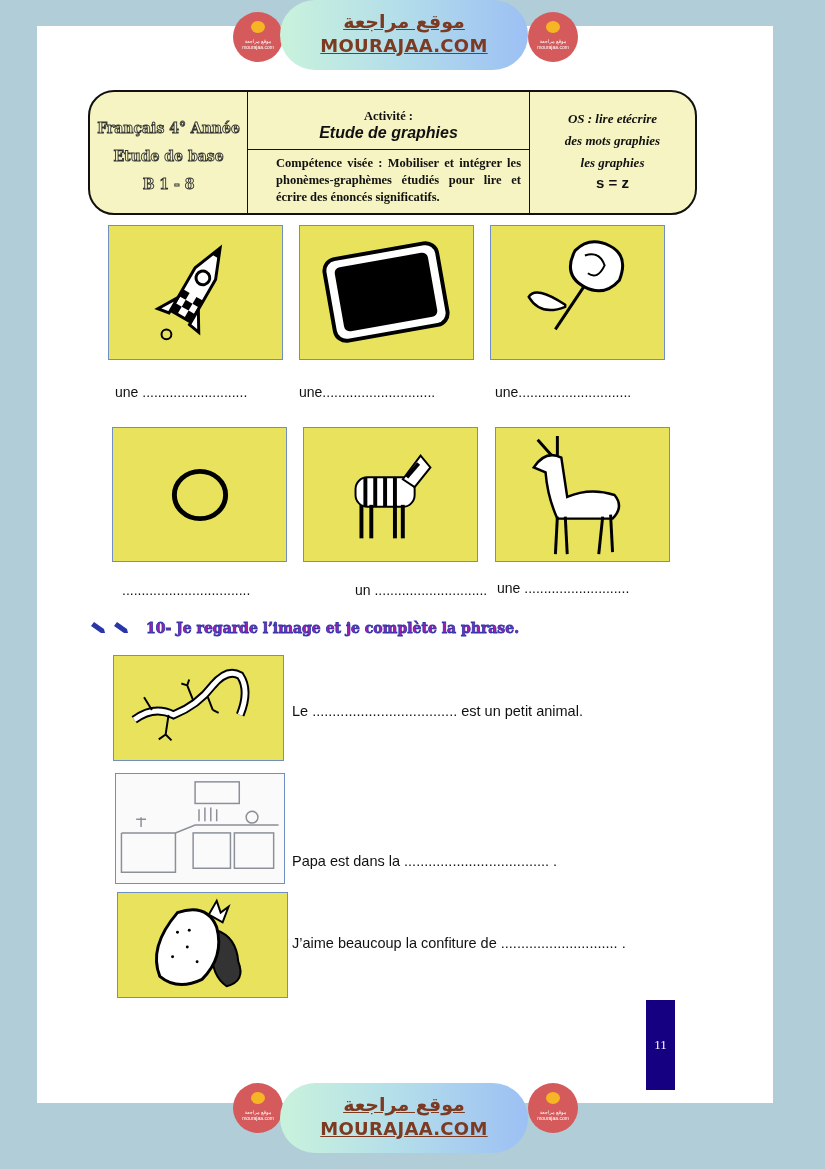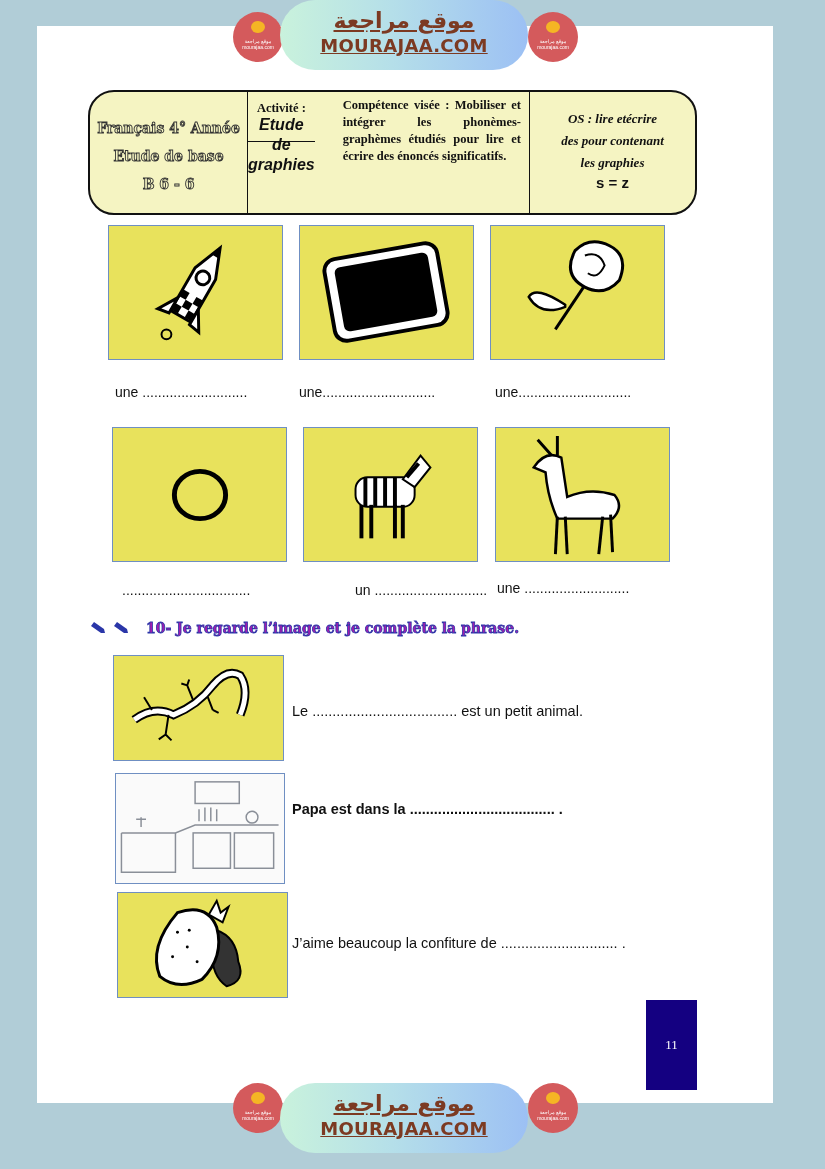--- a/index.html
+++ b/index.html
@@ -18,21 +18,21 @@
   .banner {
     position: absolute; left: 280px; width: 248px; height: 70px;
     border-radius: 35px;
     background: linear-gradient(90deg, #c9f2dc 0%, #b5dfe9 45%, #9cc0f4 100%);
     text-align: center; z-index: 3;
   }
   .banner.top { top: 0px; }
   .banner.bottom { top: 1083px; height: 70px; }
   .banner .ar {
     display: block; font-family: "DejaVu Sans", sans-serif; font-weight: bold;
-    font-size: 22px; color: #7c3a22; text-decoration: underline; padding-top: 9px; line-height: 24px;
+    font-size: 19px; color: #7c3a22; text-decoration: underline; padding-top: 9px; line-height: 24px;
     direction: rtl;
   }
   .banner .en {
     display: block; font-family: "DejaVu Sans", sans-serif; font-weight: bold;
     font-size: 18px; color: #7c3a22; text-decoration: underline; line-height: 26px; letter-spacing: 0.3px;
   }
   .logo-badge {
     position: absolute; width: 50px; height: 50px; border-radius: 50%;
     background: #d45a5c; z-index: 3; text-align: center;
   }
@@ -49,21 +49,21 @@
     background: #f5f4c2; border: 2px solid #111; border-radius: 26px;
     display: flex; overflow: hidden;
   }
   .h-left {
     width: 158px; border-right: 1.5px solid #111; text-align: center;
     padding-top: 22px;
     font-family: "DejaVu Serif", serif; font-size: 14px; line-height: 28px;
     color: #f5f4c2; -webkit-text-stroke: 0.9px #333;
     font-weight: bold;
   }
-  .h-mid { width: 282px; border-right: 1.5px solid #111; display: flex; flex-direction: row; justify-content: center; }
+  .h-mid { width: 282px; border-right: 1.5px solid #111; display: flex; flex-direction: column; justify-content: center; }
   .h-mid-top { height: 50px; border-bottom: 1.5px solid #111; text-align: center; padding-top: 9px; }
   .h-mid-top .act { font-family: "Liberation Serif", serif; font-weight: bold; font-size: 12.5px; line-height: 14px; display: block; }
   .h-mid-top .title { font-family: "Liberation Sans", sans-serif; font-weight: bold; font-style: italic; font-size: 16px; line-height: 20px; display: block; }
   .h-mid-bot {
     padding: 5px 8px 0 8px; font-family: "Liberation Serif", serif; font-weight: bold;
     font-size: 12.5px; line-height: 17px; text-align: justify; margin-left: 20px;
   }
   .h-right { flex: 1; text-align: center; padding-top: 16px; }
   .h-right .os { font-family: Liberation Serif, serif; font-weight: bold; font-style: italic; font-size: 13px; line-height: 22px; display: block; }
   .h-right .sz { font-family: "Liberation Sans", sans-serif; font-weight: bold; font-size: 15px; line-height: 18px; display: block; }
@@ -76,21 +76,21 @@
   
   .instr {
     position: absolute; left: 90px; top: 620px; display: flex; align-items: center;
     font-family: "DejaVu Serif", serif; font-weight: bold; font-size: 14px; color: #a21caf;
     -webkit-text-stroke: 0.8px #2a36a8; white-space: nowrap;
   }
   .instr .pencil { width: 18px; height: 14px; margin-right: 5px; }
   .instr .txt { margin-left: 10px; }
   .sentence { position: absolute; font-size: 14.5px; line-height: 18px; white-space: nowrap; }
   .pagenum {
-    position: absolute; left: 646px; top: 1000px; width: 51px; height: 90px;
+    position: absolute; left: 646px; top: 1000px; width: 29px; height: 90px;
     background: #140081; color: #fff; font-family: "Liberation Serif", serif; font-size: 13px;
     display: flex; align-items: center; justify-content: center;
   }
 </style>
 </head>
 <body>
 
 <div class="page"></div>
 
 <div class="logo-badge" style="left:233px; top:12px;">
@@ -103,32 +103,32 @@
 </div>
 <div class="logo-badge" style="left:528px; top:12px;">
   <span class="sun"></span>
   <span class="tiny">موقع مراجعة mourajaa.com</span>
 </div>
 
 <div class="header">
   <div class="h-left">
     <div>Français 4° Année</div>
     <div>Etude de base</div>
-    <div>B 6 - 6</div>
+    <div>B 1 - 8</div>
   </div>
   <div class="h-mid">
     <div class="h-mid-top">
       <span class="act">Activité  :</span>
       <span class="title">Etude de graphies</span>
     </div>
     <div class="h-mid-bot">Compétence visée : Mobiliser et intégrer les phonèmes-graphèmes étudiés pour lire et écrire des énoncés significatifs.</div>
   </div>
   <div class="h-right">
     <span class="os">OS : lire etécrire</span>
-    <span class="os">des pour contenant</span>
+    <span class="os">des mots graphies</span>
     <span class="os">les graphies</span>
     <span class="sz">s = z</span>
   </div>
 </div>
 
 <div class="pic" style="left:108px; top:225px; width:175px; height:135px;">
   <svg viewBox="0 0 175 135">
     <g transform="translate(85,70) rotate(30)">
       <path d="M0,-55 L12,-25 L12,25 L-12,25 L-12,-25 Z" fill="#fff" stroke="#000" stroke-width="3"></path>
       <circle cx="0" cy="-20" r="7" fill="none" stroke="#000" stroke-width="3"></circle>
@@ -236,21 +236,21 @@
       <path d="M5,60 L60,60 L80,52 L165,52"></path>
       <rect x="78" y="60" width="38" height="36"></rect>
         <rect x="120" y="60" width="40" height="36"></rect>
       <path d="M5,60 L5,100 L60,100 L60,60"></path>
       <circle cx="138" cy="44" r="6"></circle>
       <path d="M84,48 L84,36 M90,48 L90,34 M96,48 L96,34 M102,48 L102,36"></path>
       <path d="M25,44 L25,54 M20,46 L30,46"></path>
     </g>
   </svg>
 </div>
-<div class="sentence" style="left:292px; top:800px;font-weight:bold;">Papa est dans la  ....................................  .</div>
+<div class="sentence" style="left:292px; top:852px;">Papa est dans la  ....................................  .</div>
 
 <div class="pic" style="left:117px; top:892px; width:171px; height:106px;">
   <svg viewBox="0 0 171 106">
     <path d="M100,38 Q120,45 122,70 Q130,90 110,95 Q95,85 95,60" fill="#333" stroke="#000" stroke-width="2"></path>
     <path d="M60,20 Q90,10 100,35 Q108,65 85,88 Q60,100 42,85 Q30,55 60,20 Z" fill="#fff" stroke="#000" stroke-width="3"></path>
     <path d="M92,22 L100,8 L104,20 L112,14 L106,30 Z" fill="#fff" stroke="#000" stroke-width="2"></path>
     <g fill="#000">
         <circle cx="60" cy="40" r="1.5"></circle>
         <circle cx="70" cy="55" r="1.5"></circle>
         <circle cx="55" cy="65" r="1.5"></circle>

